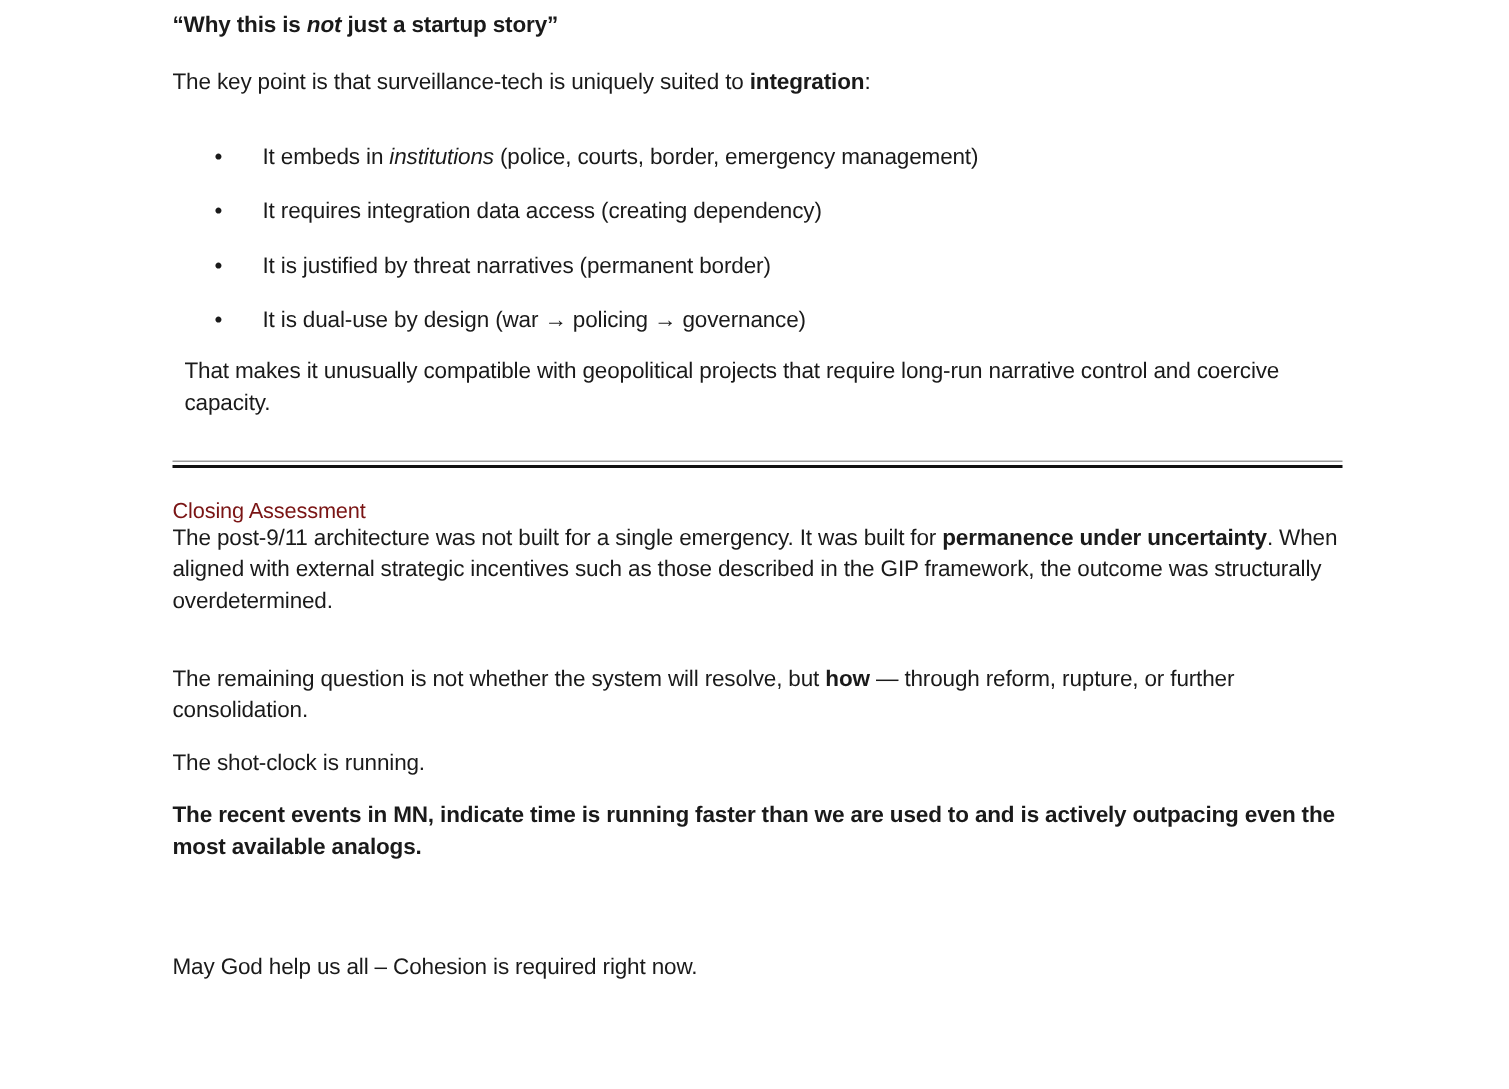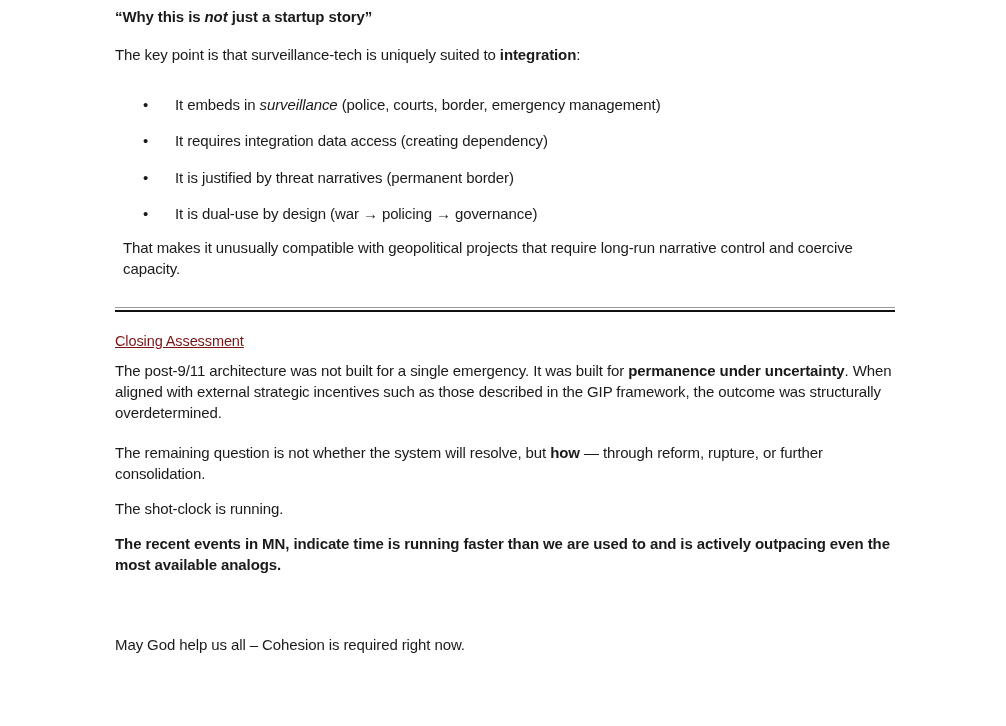--- a/index.html
+++ b/index.html
@@ -14,35 +14,35 @@
     .blk { position: absolute; left: 0; width: 780px; line-height: 21px; }
     b, .b { font-weight: bold; }
     i { font-style: italic; }
     .bullet-row { position: absolute; left: 0; width: 780px; line-height: 21px; }
     .bullet-dot { position: absolute; left: 28px; top: 0; font-size: 15px; }
     .bullet-text { position: absolute; left: 60px; top: 0; white-space: nowrap; }
     .rule {
       position: absolute; left: 0; top: 307px; width: 780px; height: 5px;
       border-top: 1px solid #9a9a9a; border-bottom: 2px solid #111111; box-sizing: border-box;
     }
-    .heading { color: #7a1414; font-size: 14.5px; text-decoration: underline; }
+    .heading { color: #7a1414; font-size: 14.5px; }
   </style>
 </head>
 <body>
 
 <div class="page">
 
   <div class="blk b" style="top:6px;"><span>“Why this is </span><i>not</i><span> just a startup story”</span></div>
 
   <div class="blk" style="top:44px;"><span>The key point is that surveillance-tech is uniquely suited to </span><b>integration</b><span>:</span></div>
 
   <div>
     <div class="bullet-row" style="top:94px;">
       <span class="bullet-dot">•</span>
-      <span class="bullet-text"><span>It embeds in </span><i>surveillance</i><span> (police, courts, border, emergency management)</span></span>
+      <span class="bullet-text"><span>It embeds in </span><i>institutions</i><span> (police, courts, border, emergency management)</span></span>
     </div>
     <div class="bullet-row" style="top:130px;">
       <span class="bullet-dot">•</span>
       <span class="bullet-text">It requires integration data access (creating dependency)</span>
     </div>
     <div class="bullet-row" style="top:167px;">
       <span class="bullet-dot">•</span>
       <span class="bullet-text">It is justified by threat narratives (permanent border)</span>
     </div>
     <div class="bullet-row" style="top:203px;">
@@ -50,21 +50,21 @@
       <span class="bullet-text">It is dual-use by design (war → policing → governance)</span>
     </div>
   </div>
 
   <div class="blk" style="top:237px;margin-left:8px;">That makes it unusually compatible with geopolitical projects that require long-run narrative control and coercive capacity.</div>
 
   <div class="rule"></div>
 
   <div class="blk heading" style="top:331px;">Closing Assessment</div>
 
-  <div class="blk" style="top:360px;"><span>The post-9/11 architecture was not built for a single emergency. It was built for </span><b>permanence under uncertainty</b><span>. When aligned with external strategic incentives such as those described in the GIP framework, the outcome was structurally overdetermined.</span></div>
+  <div class="blk" style="top:348px;"><span>The post-9/11 architecture was not built for a single emergency. It was built for </span><b>permanence under uncertainty</b><span>. When aligned with external strategic incentives such as those described in the GIP framework, the outcome was structurally overdetermined.</span></div>
 
   <div class="blk" style="top:442px;"><span>The remaining question is not whether the system will resolve, but </span><b>how</b><span> — through reform, rupture, or further consolidation.</span></div>
 
   <div class="blk" style="top:498px;">The shot-clock is running.</div>
 
   <div class="blk" style="top:533px;font-weight:bold;">The recent events in MN, indicate time is running faster than we are used to and is actively outpacing even the most available analogs.</div>
 
   <div class="blk" style="top:590px;margin-top:44px;">May God help us all – Cohesion is required right now.</div>
 
 </div>

